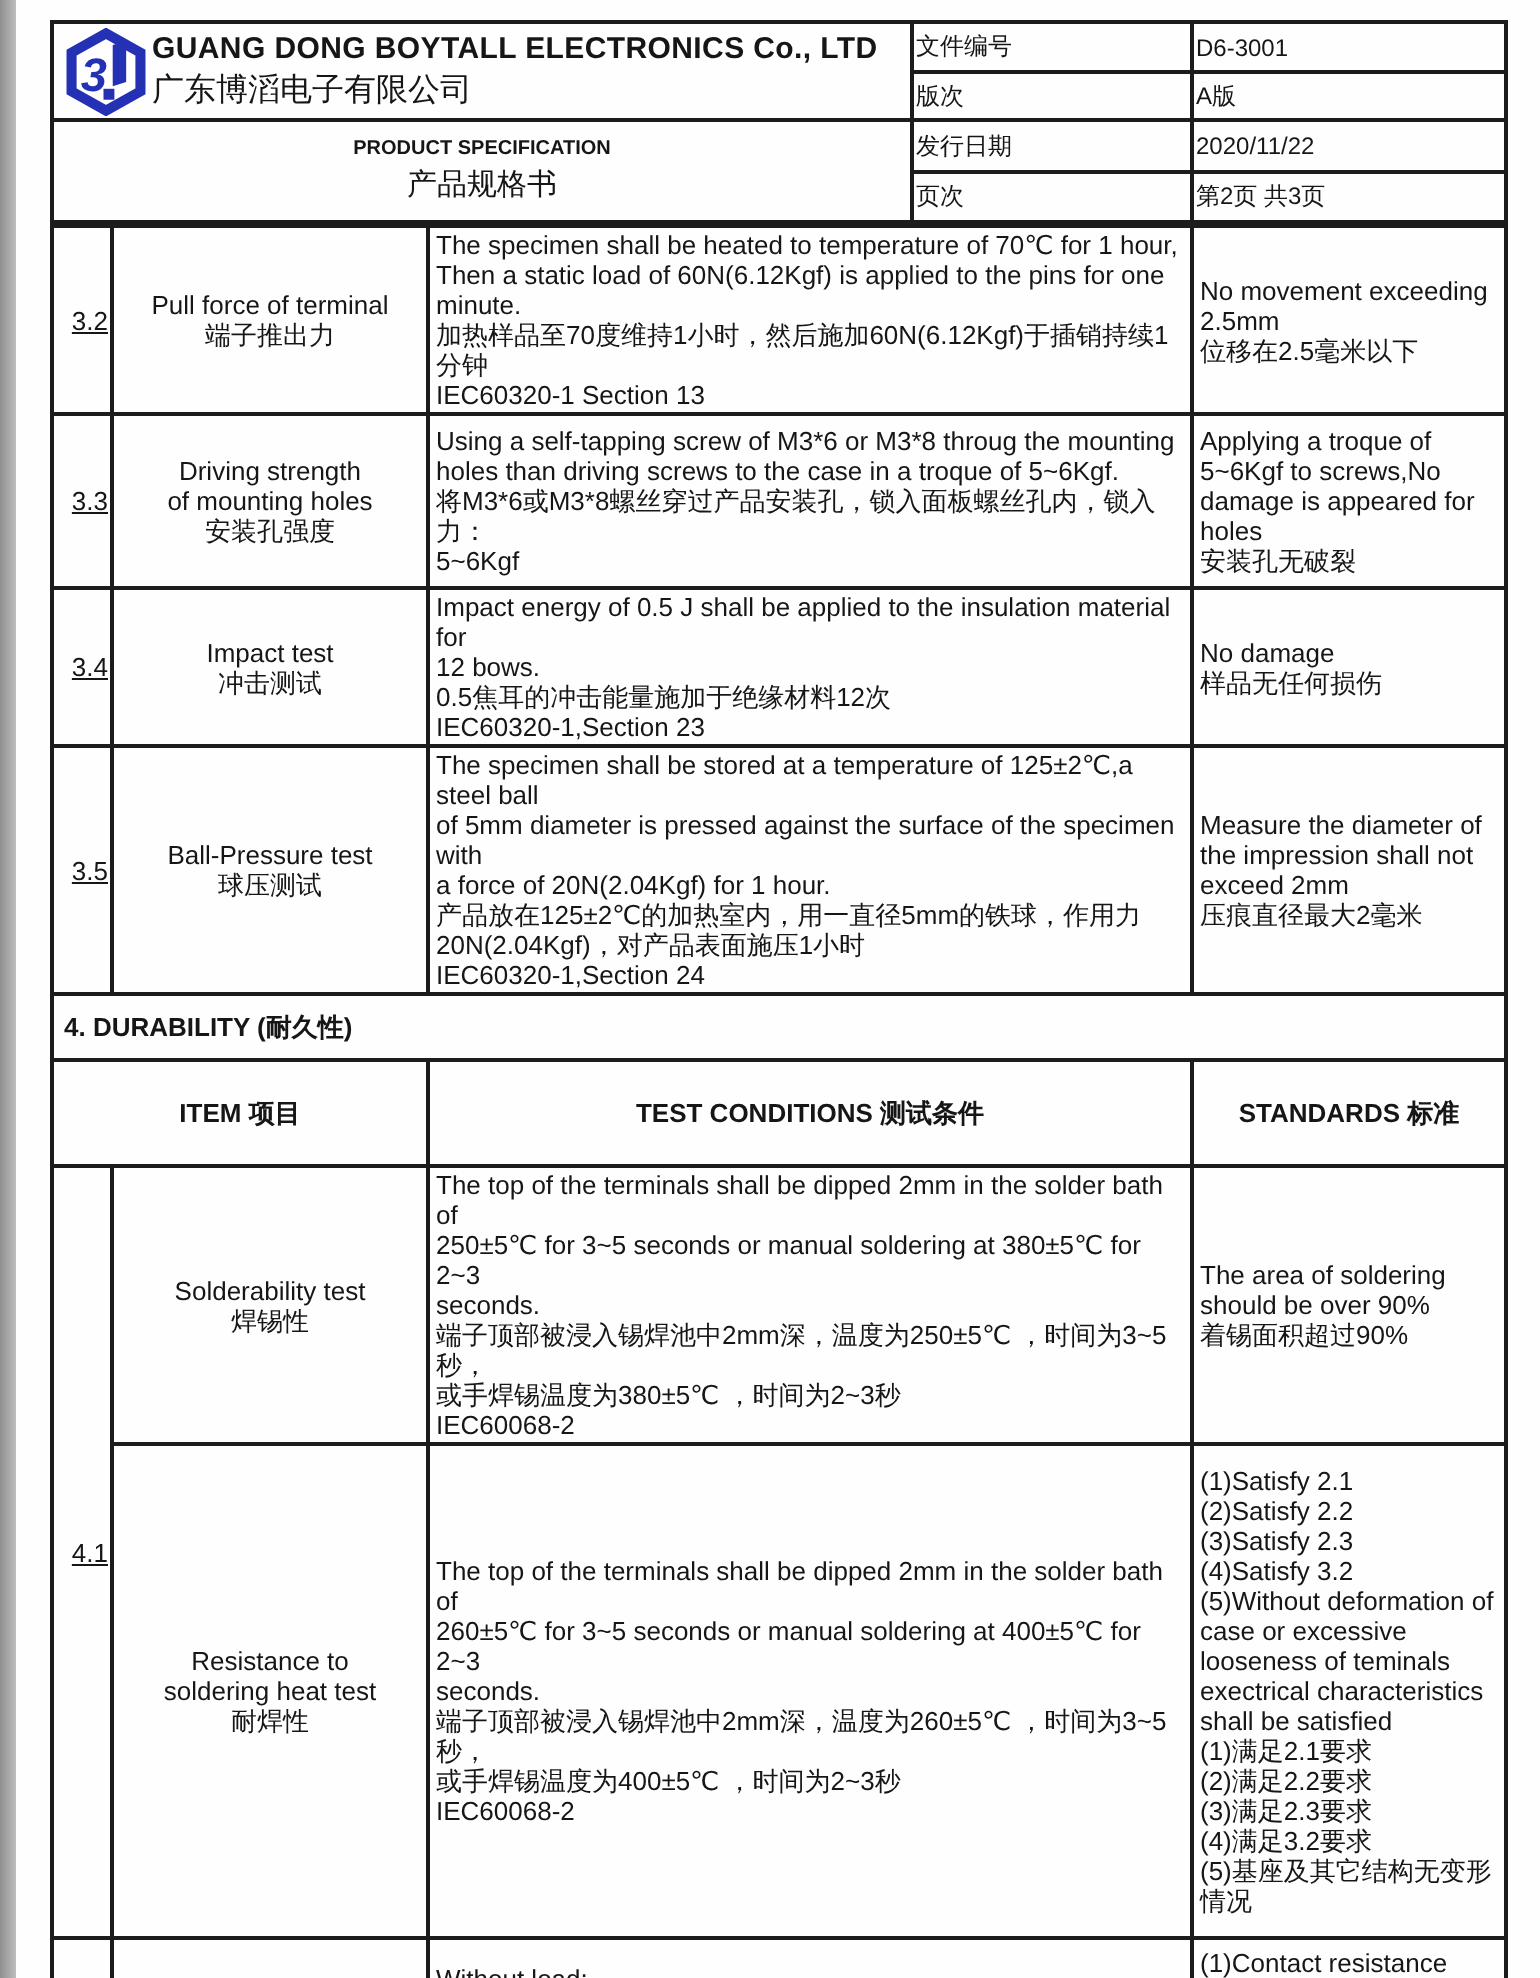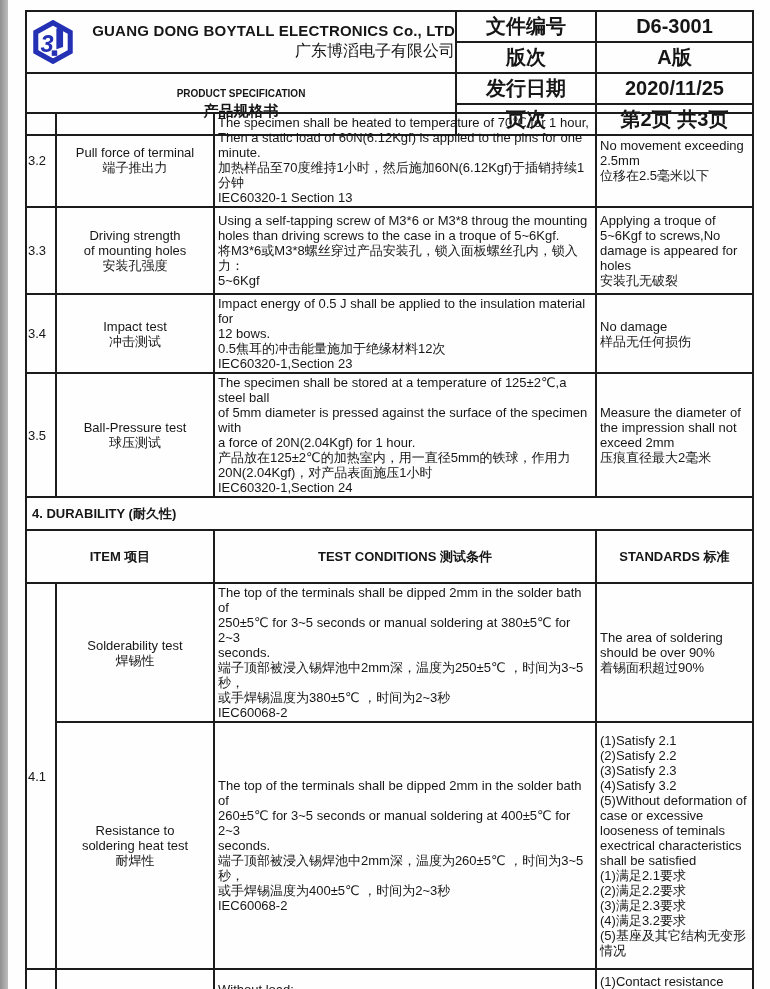--- a/index.html
+++ b/index.html
@@ -14,32 +14,32 @@
   }
   table { border-collapse:collapse; table-layout:fixed; }
   td { border:2px solid #1c1c1c; overflow:hidden; }
 
   
   .hdr { position:absolute; left:25px; top:10px; width:727px; }
   .hdr td { vertical-align:middle; }
   .company-cell { padding:0; }
   .company-wrap { display:flex; align-items:center; }
   .logo-box { width:44px; flex:0 0 44px; margin-left:5px; display:flex; align-items:center; }
-  .company-names { flex:1; text-align:right; }
+  .company-names { flex:1; text-align:left; }
   .company-en { font-weight:bold; font-size:15px; letter-spacing:0.2px; }
   .company-cn { font-weight:normal; font-size:16px; margin-top:2px; }
   .doctitle-cell { text-align:center; }
   .title-en { font-weight:bold; font-size:10px; }
-  .title-cn { font-weight:bold; font-size:15px; margin-top:3px; }
-  .hdr .lbl, .hdr .val { text-align:center; font-weight:bold; font-size:20px; }
+  .title-cn { font-weight:normal; font-size:15px; margin-top:3px; }
+  .hdr .lbl, .hdr .val { font-weight:normal; font-size:12px; }
 
   
   .spec { position:absolute; left:25px; top:112px; width:727px; }
   .spec td { font-size:13px; line-height:15px; }
-  .no   { text-align:left; vertical-align:middle; }
+  .no   { text-align:right; vertical-align:middle;text-decoration:underline; }
   .item { text-align:center; vertical-align:middle; white-space:pre-line; padding:1px 2px; }
   .cond { text-align:left;  vertical-align:middle; white-space:pre-line; padding:1px 3px;margin-top:32px; }
   .std  { text-align:left;  vertical-align:middle; white-space:pre-line; padding:1px 3px; }
   .sec-title { font-weight:bold; font-size:14px; padding:2px 6px 2px 5px; vertical-align:middle; }
   .colhead { text-align:center; font-weight:bold; font-size:13px; vertical-align:middle; padding:18px; }
 </style>
 </head>
 <body>
 
 <div class="page">
@@ -75,21 +75,21 @@
     <tr style="height:24px">
       <td class="lbl">版次</td>
       <td class="val">A版</td>
     </tr>
     <tr style="height:26px">
       <td class="doctitle-cell" rowspan="2">
         <div class="title-en">PRODUCT SPECIFICATION</div>
         <div class="title-cn">产品规格书</div>
       </td>
       <td class="lbl">发行日期</td>
-      <td class="val">2020/11/25</td>
+      <td class="val">2020/11/22</td>
     </tr>
     <tr style="height:25px">
       <td class="lbl">页次</td>
       <td class="val">第2页  共3页</td>
     </tr>
   </tbody>
     </table>
 
   <table class="spec">
     <colgroup>

